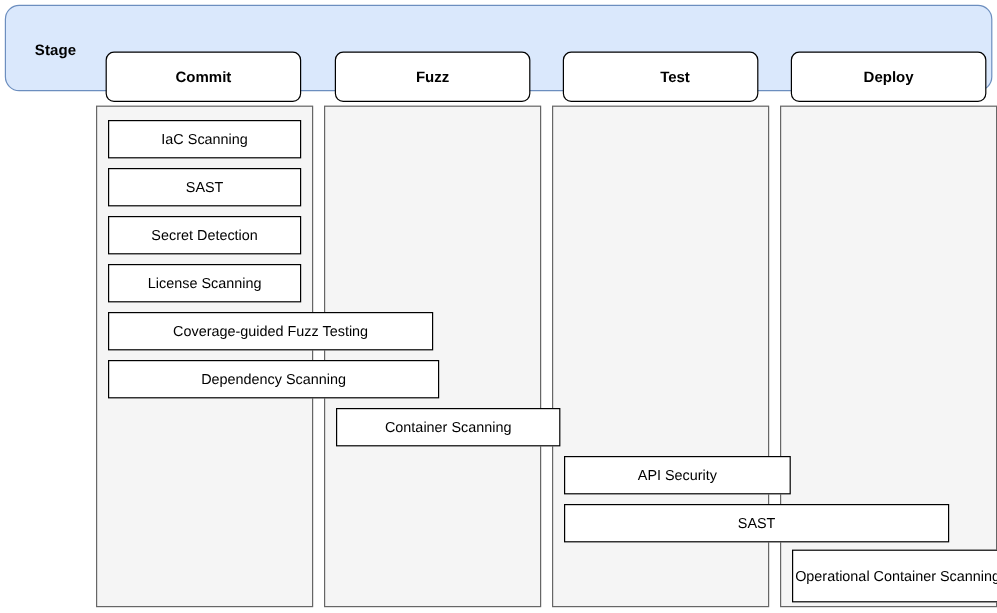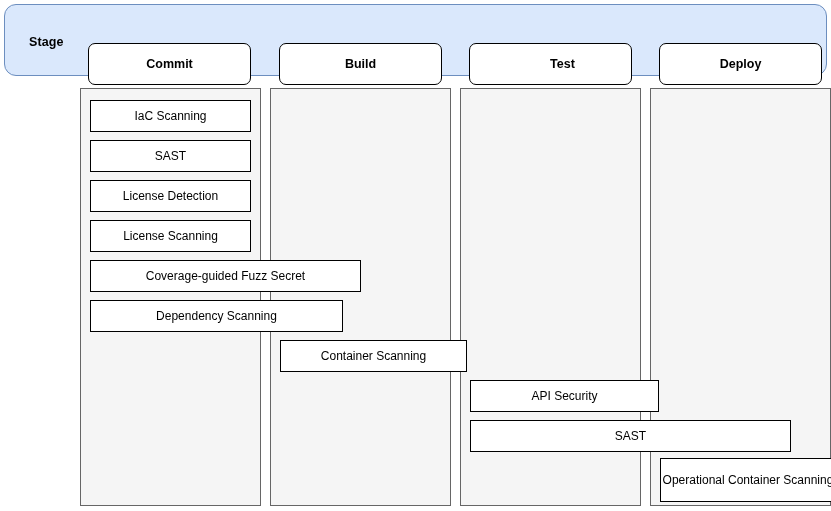--- a/index.html
+++ b/index.html
@@ -93,21 +93,21 @@
 
   <div class="stage-band">
     <div class="stage-label">Stage</div>
   </div>
 
   <div id="stage-buttons">
       <div class="stage-btn" style="left: 88px; width: 163px;">
         <span>Commit</span>
       </div>
       <div class="stage-btn" style="left: 279px; width: 163px;">
-        <span>Build</span>
+        <span>Fuzz</span>
       </div>
       <div class="stage-btn" style="left: 469px; width: 163px; padding-left: 24px;">
         <span>Test</span>
       </div>
       <div class="stage-btn" style="left: 659px; width: 163px;">
         <span>Deploy</span>
       </div>
     </div>
 
   <div id="lanes">
@@ -118,29 +118,29 @@
     </div>
 
   <div id="practices">
       <div class="practice" style="left: 90px; top: 100px; width: 161px; height: 32px;">
         <span>IaC Scanning</span>
       </div>
       <div class="practice" style="left: 90px; top: 140px; width: 161px; height: 32px;">
         <span>SAST</span>
       </div>
       <div class="practice" style="left: 90px; top: 180px; width: 161px; height: 32px;">
-        <span>License Detection</span>
+        <span>Secret Detection</span>
       </div>
       <div class="practice" style="left: 90px; top: 220px; width: 161px; height: 32px; text-align: right;">
         <span>License Scanning</span>
       </div>
       <div class="practice" style="left: 90px; top: 260px; width: 271px; height: 32px;">
-        <span>Coverage-guided Fuzz Secret</span>
+        <span>Coverage-guided Fuzz Testing</span>
       </div>
-      <div class="practice" style="left: 90px; top: 300px; width: 253px; height: 32px;">
+      <div class="practice" style="left: 90px; top: 300px; width: 276px; height: 32px;">
         <span>Dependency Scanning</span>
       </div>
       <div class="practice" style="left: 280px; top: 340px; width: 187px; height: 32px;">
         <span>Container Scanning</span>
       </div>
       <div class="practice" style="left: 470px; top: 380px; width: 189px; height: 32px;">
         <span>API Security</span>
       </div>
       <div class="practice" style="left: 470px; top: 420px; width: 321px; height: 32px;">
         <span>SAST</span>

